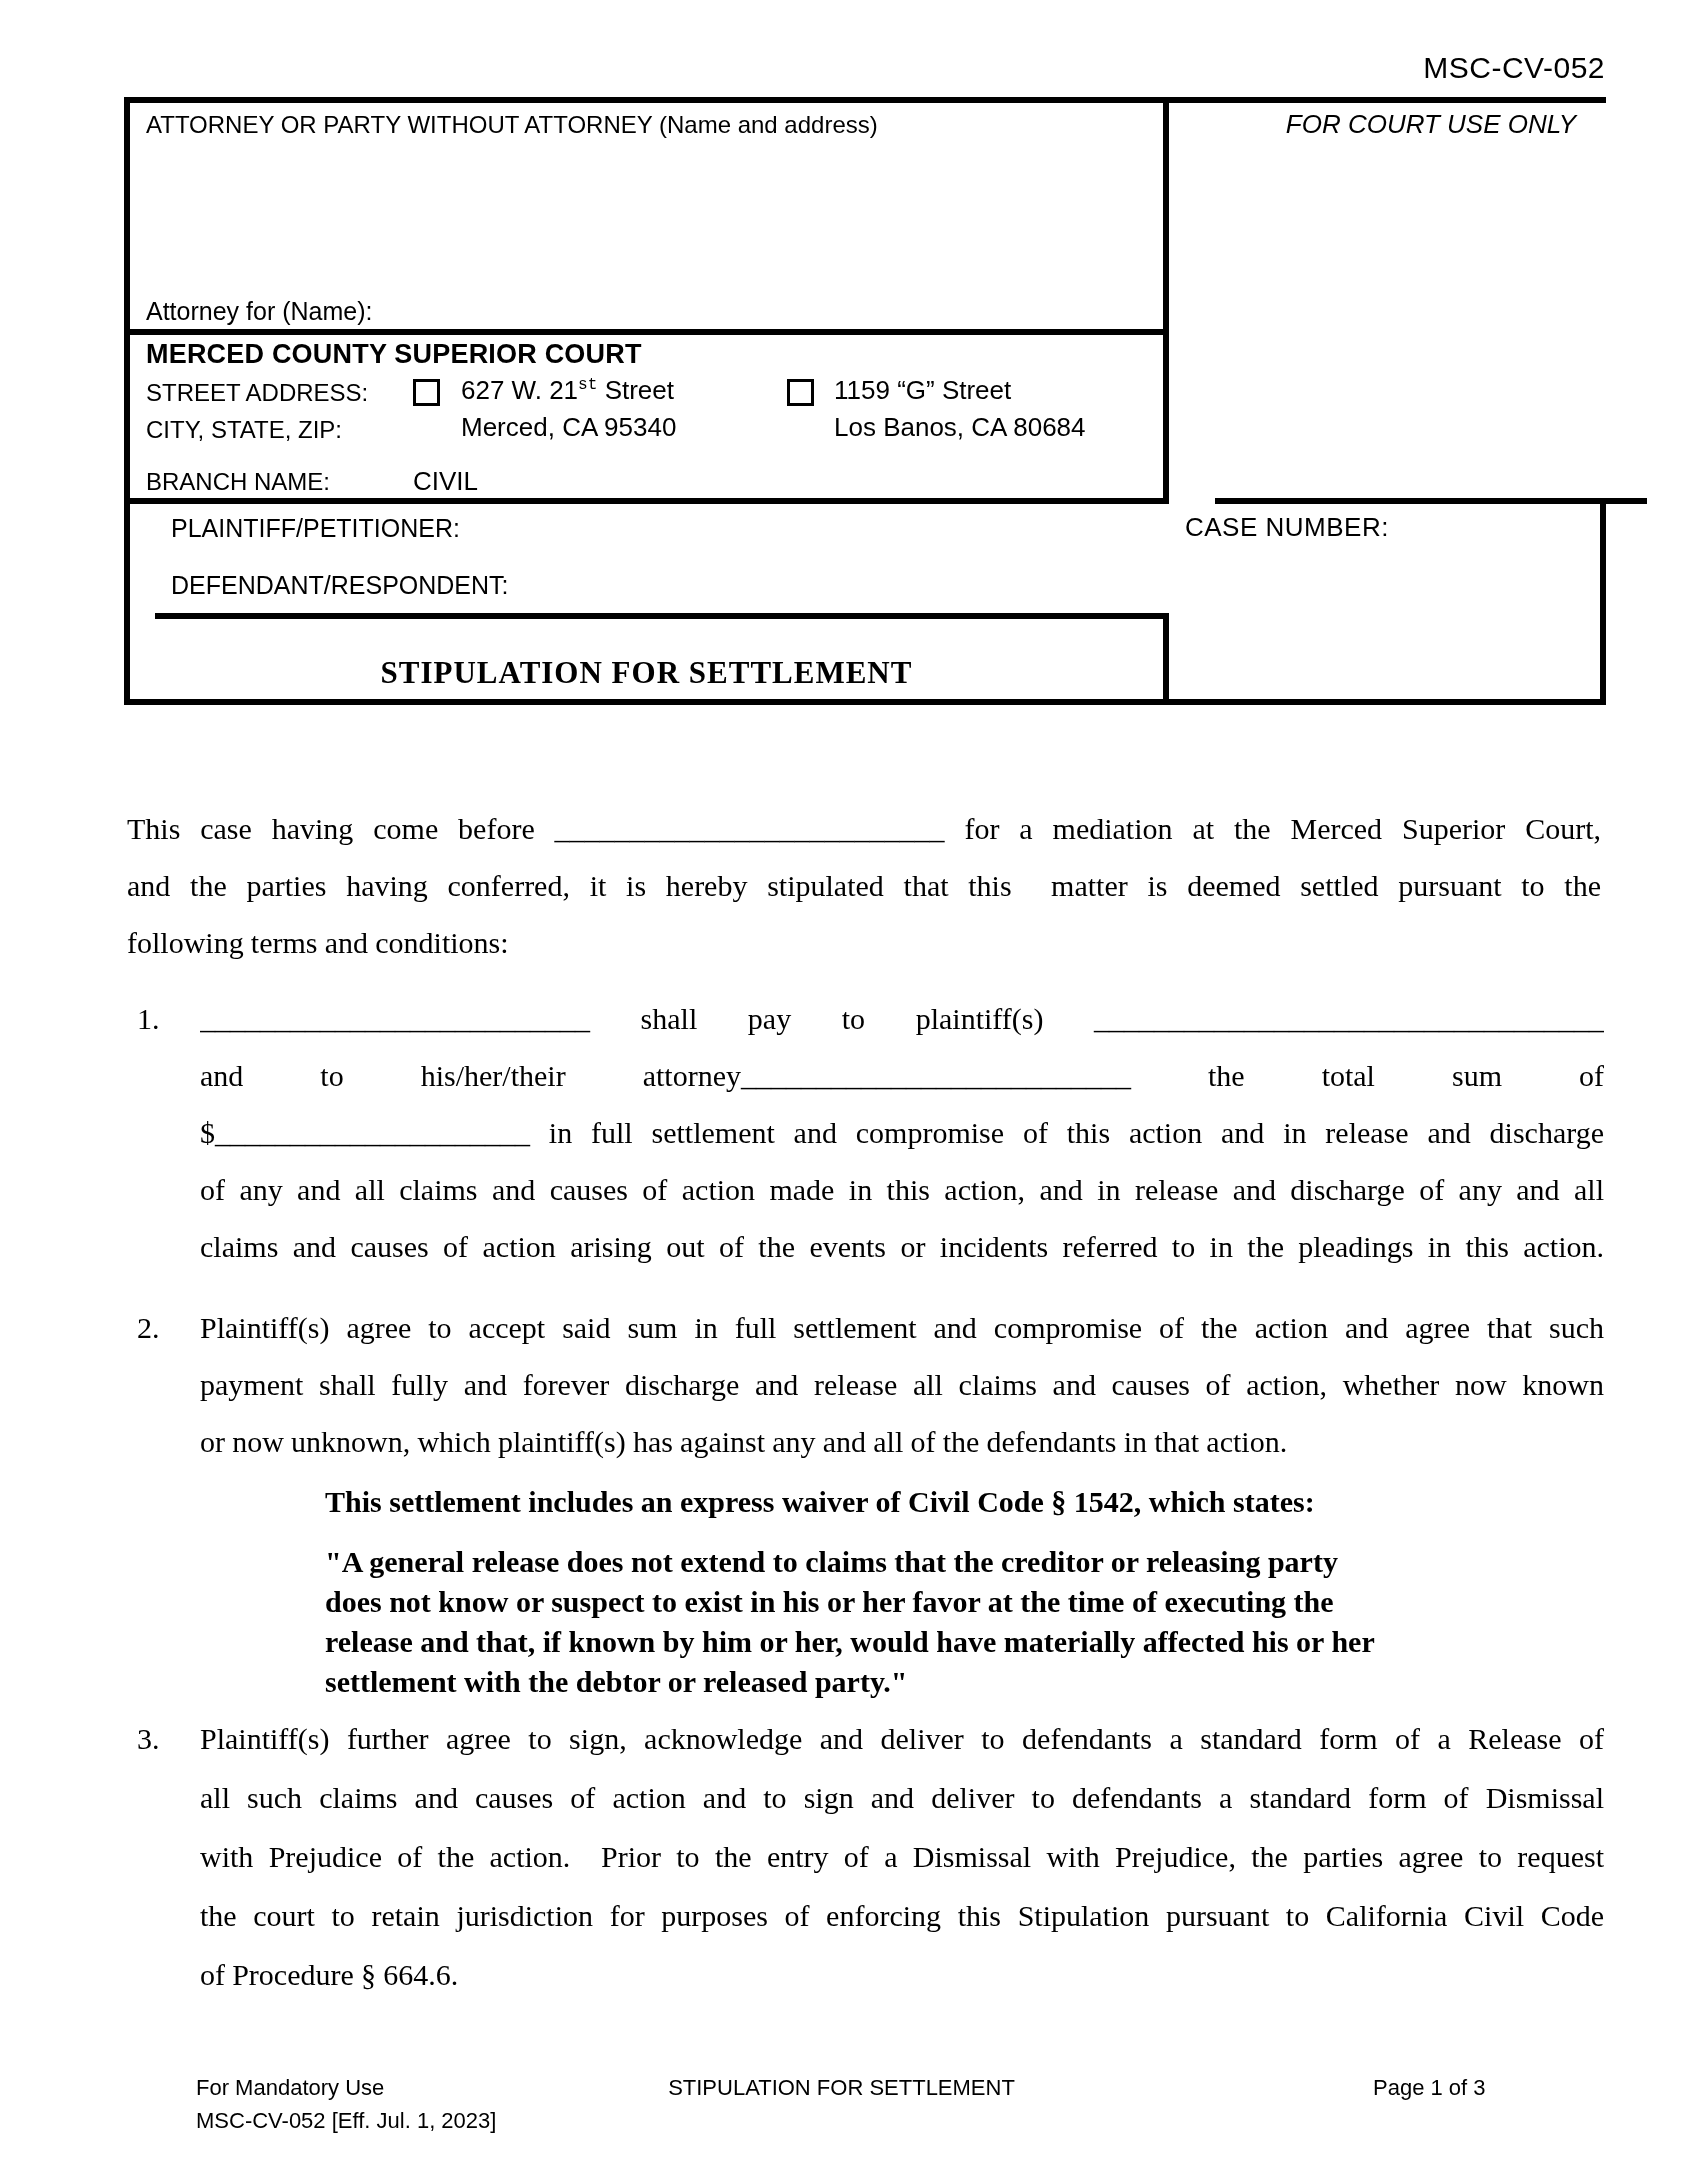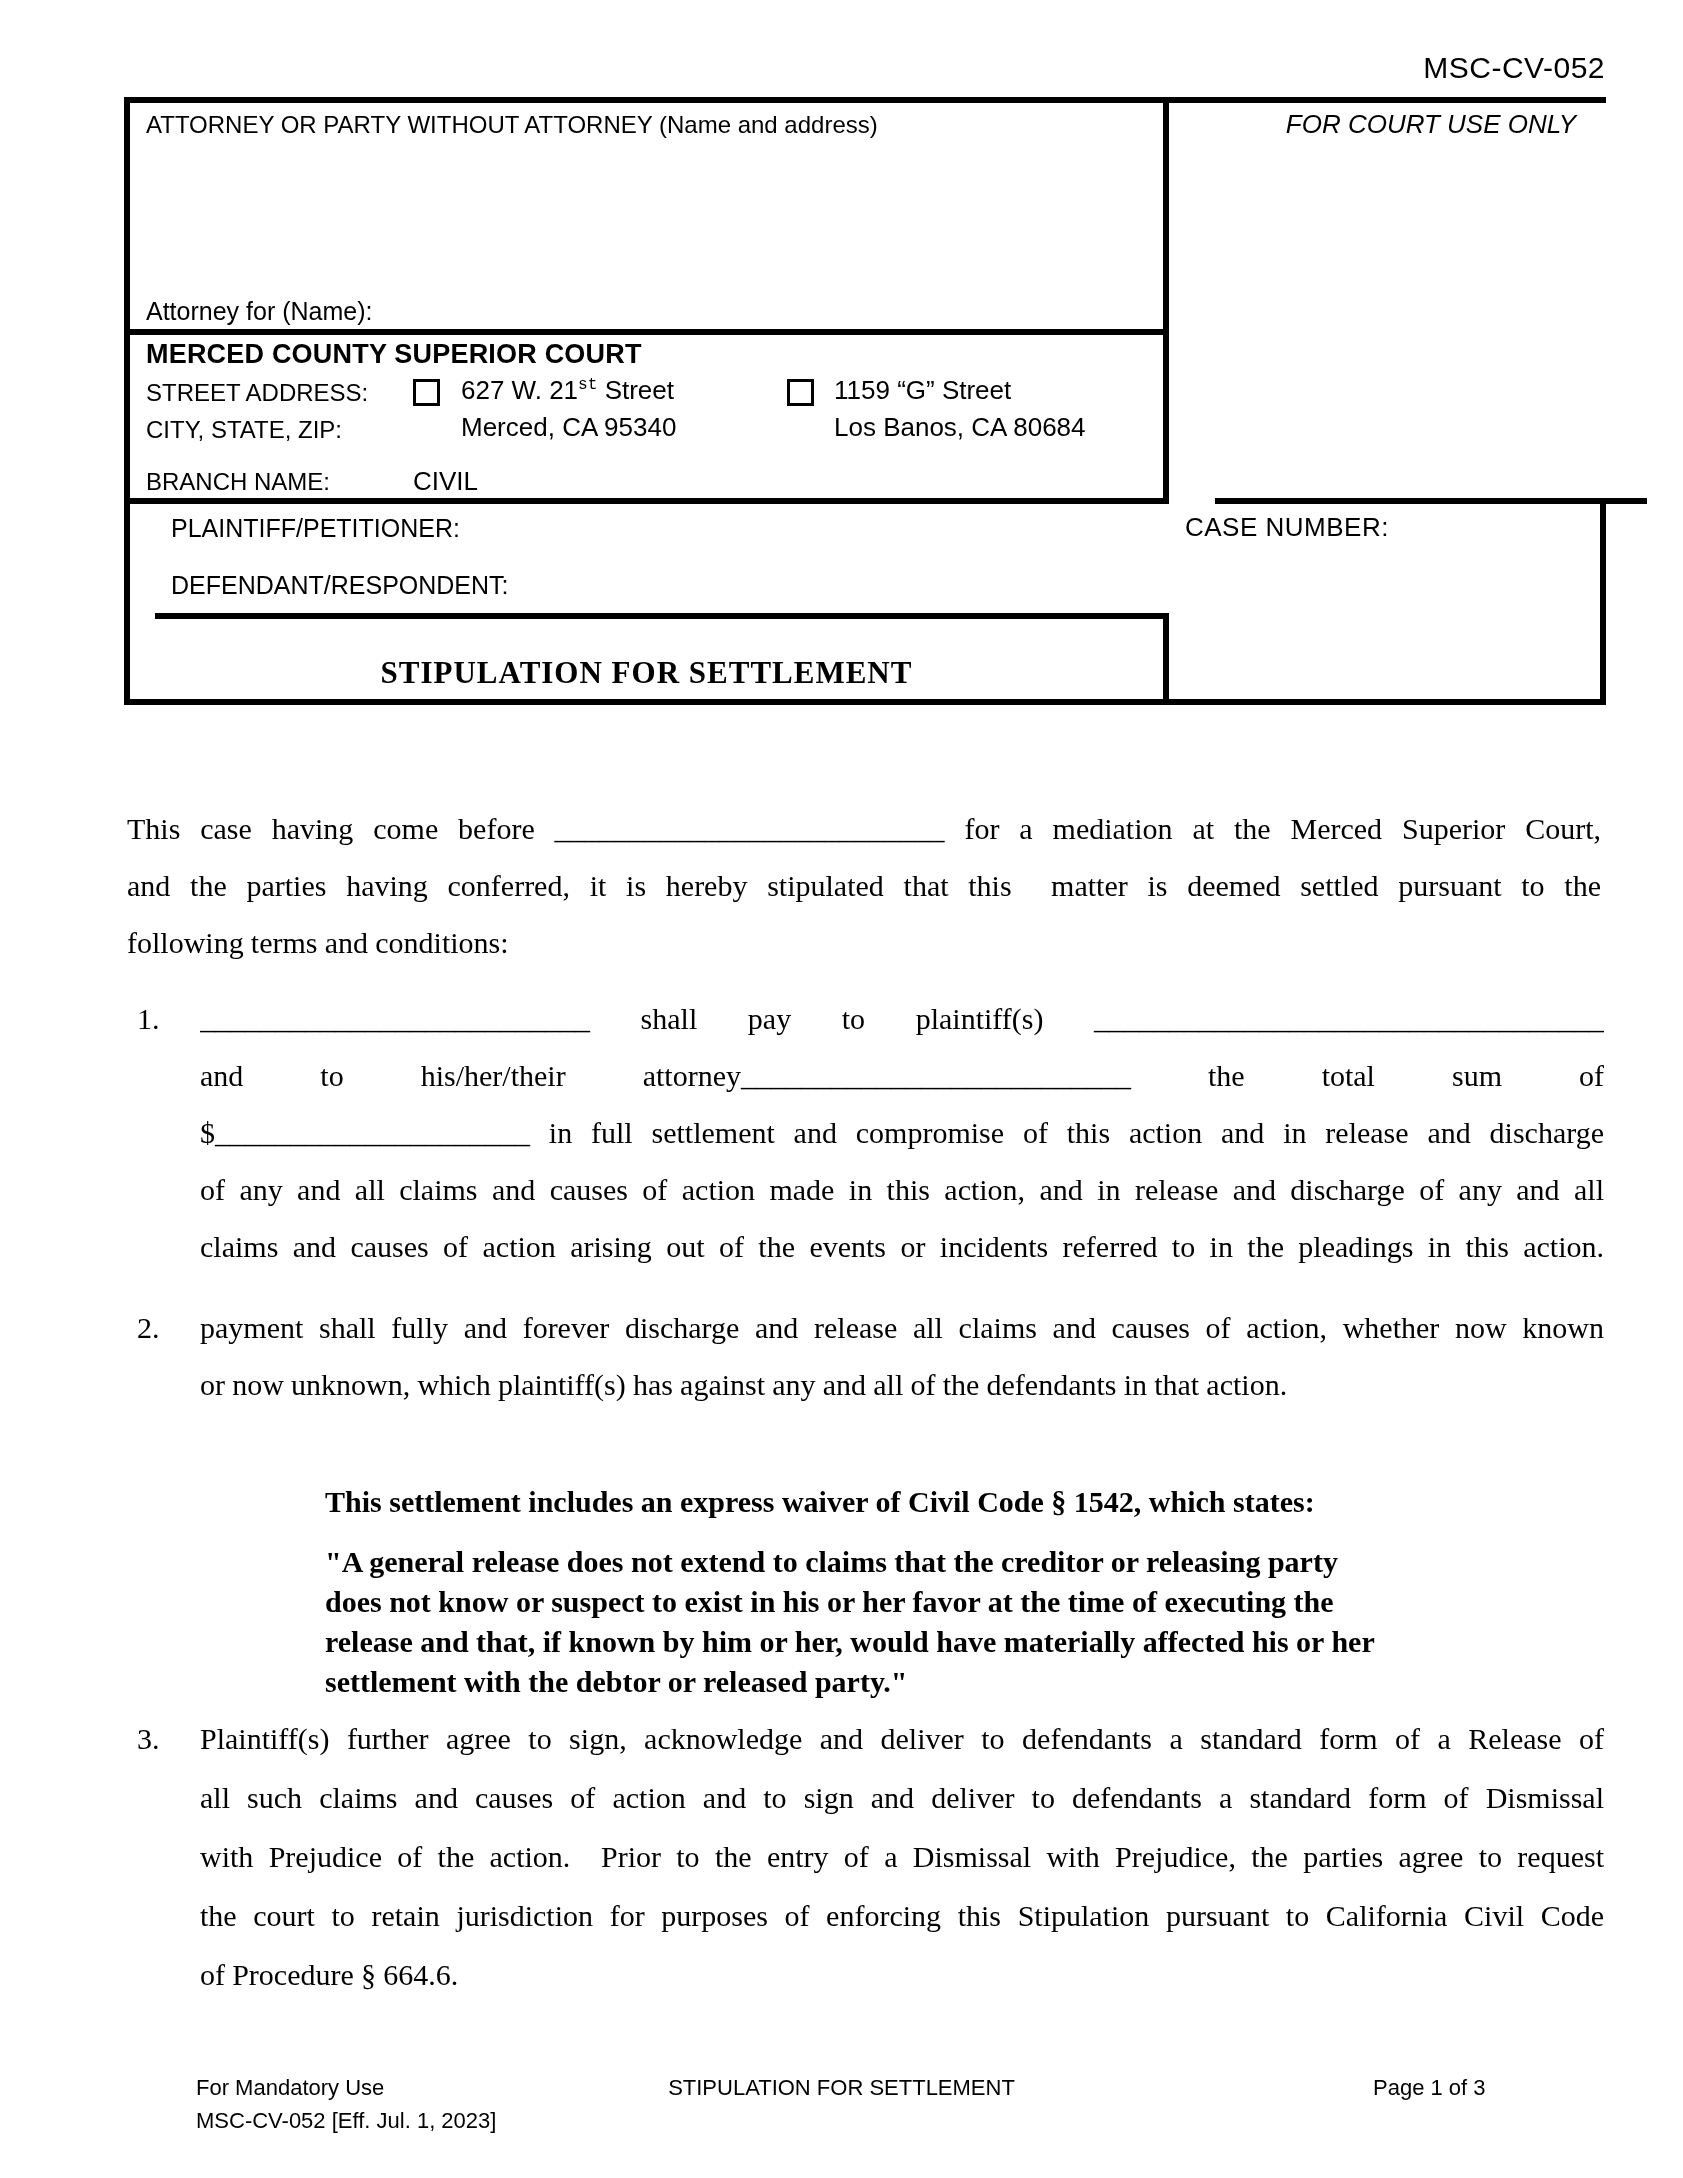--- a/index.html
+++ b/index.html
@@ -153,20 +153,21 @@
       <div class="tline j">and to his/her/their attorney__________________________ the total sum of</div>
       <div class="tline j">$_____________________ in full settlement and compromise of this action and in release and discharge</div>
       <div class="tline j">of any and all claims and causes of action made in this action, and in release and discharge of any and all</div>
       <div class="tline j">claims and causes of action arising out of the events or incidents referred to in the pleadings in this action.</div>
     </div>
   </div>
 
   <div class="item item-2">
     <div class="num">2.</div>
     <div class="ibody">
+      <div class="tline j">Plaintiff(s) agree to accept said sum in full settlement and compromise of the action and agree that such</div>
       <div class="tline j">payment shall fully and forever discharge and release all claims and causes of action, whether now known</div>
       <div class="tline">or now unknown, which plaintiff(s) has against any and all of the defendants in that action.</div>
     </div>
   </div>
 
   <div class="waiver-heading">This settlement includes an express waiver of Civil Code § 1542, which states:</div>
   <div class="waiver-quote">
     <div class="qline">"A general release does not extend to claims that the creditor or releasing party</div>
     <div class="qline">does not know or suspect to exist in his or her favor at the time of executing the</div>
     <div class="qline">release and that, if known by him or her, would have materially affected his or her</div>

